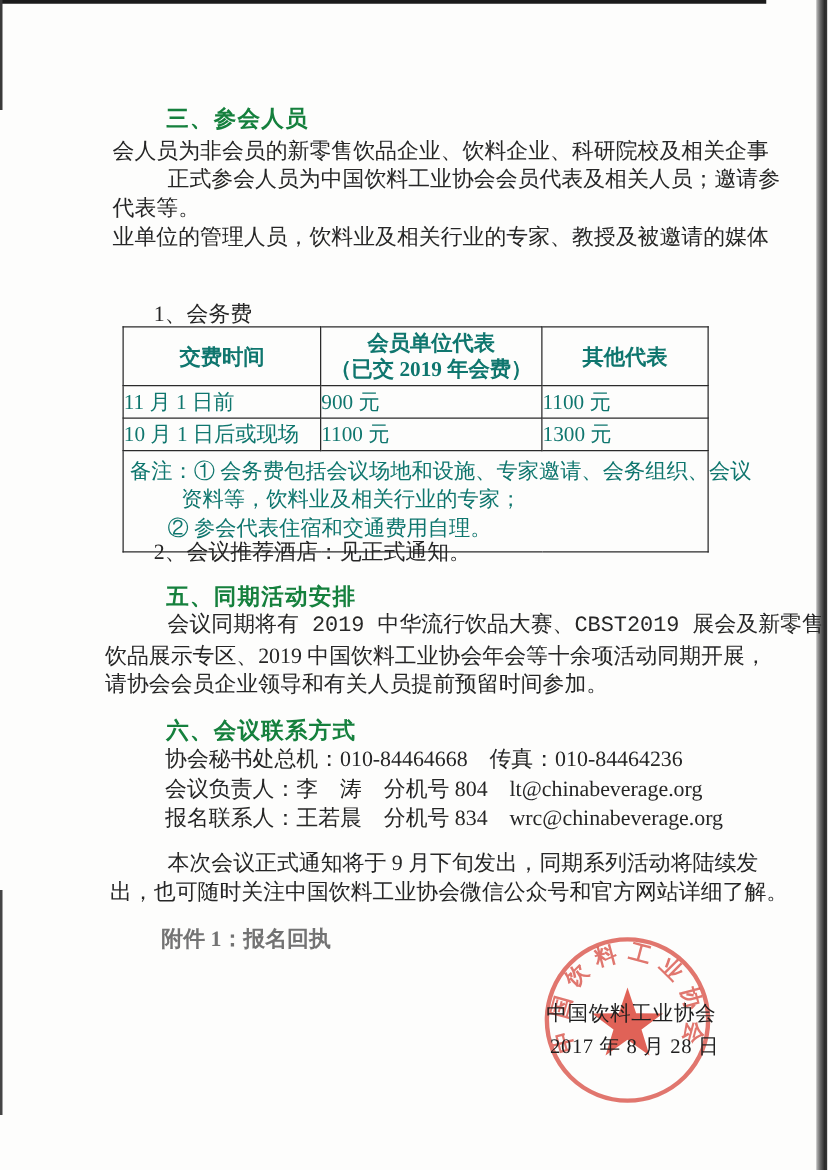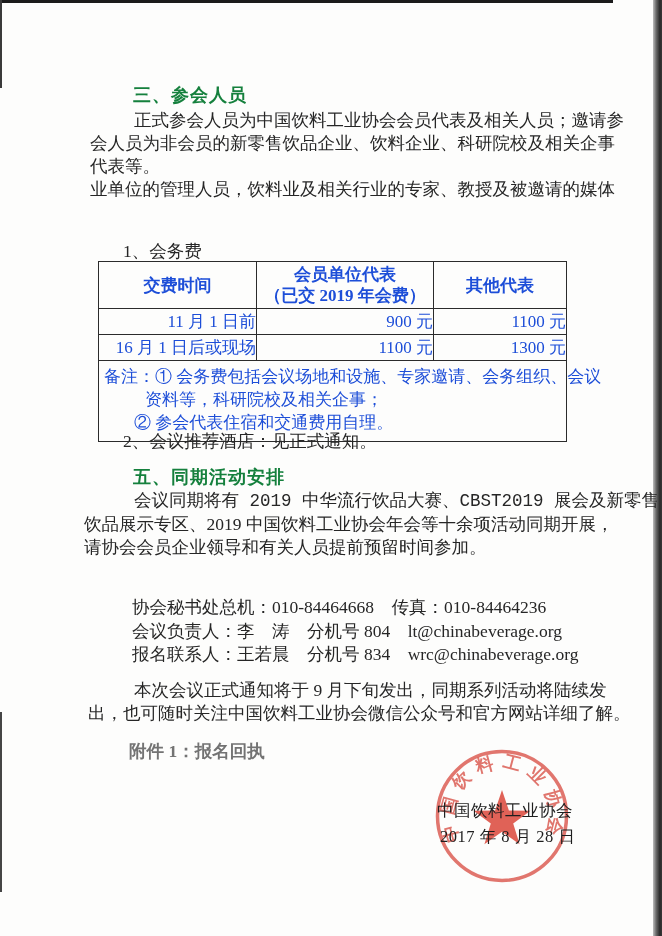--- a/index.html
+++ b/index.html
@@ -18,24 +18,24 @@
 
   .abs{position:absolute;}
   .heading{font-size:18px;font-weight:bold;line-height:22px;letter-spacing:1px;color:#15803d;}
   .body-line{font-size:17.5px;line-height:23px;white-space:nowrap;}
   .para .body-line.indent{padding-left:44px;}
   .subitem{font-size:17.5px;line-height:22px;white-space:nowrap;}
   .contact-line{font-size:17.5px;line-height:23.5px;white-space:nowrap;}
   .attach{font-size:17.5px;font-weight:bold;line-height:23px;white-space:nowrap;color:#737373;}
 
   
-  table.fee{border-collapse:collapse;table-layout:fixed;width:468px;color:#1d4ed8;}
+  table.fee{border-collapse:collapse;table-layout:fixed;width:468px;color:#0f766e;}
   table.fee,table.fee td,table.fee th{border:1.5px solid #2b2b2b;}
   table.fee th{font-size:17px;font-weight:bold;line-height:21px;padding:2px 0;}
-  table.fee td.val{font-size:17px;text-align:right;height:25px;padding:0;}
+  table.fee td.val{font-size:17px;text-align:left;height:25px;padding:0;}
   table.fee .hrow{height:46px;}
   td.note-cell{vertical-align:top;padding:4px 4px 6px 5px;}
   .note-line{font-size:17px;line-height:23px;white-space:nowrap;}
   .note-line.n2{margin-left:41px;}
   .note-line.n3{margin-left:30px;}
 
   
   .seal-svg{position:absolute;left:429px;top:744px;z-index:1;}
   .seal-overlay{position:absolute;z-index:2;font-size:16.5px;color:#1e1e1e;white-space:nowrap;letter-spacing:0.5px;}
   .seal-org{left:437px;top:800px;}
@@ -46,22 +46,22 @@
 
 <div class="page">
 
   <div class="edge-top"></div>
   <div class="edge-right"></div>
   <div class="edge-left-top"></div>
   <div class="edge-left-bottom"></div>
 
   <div class="abs heading" style="left:133px;top:84px;">三、参会人员</div>
   <div class="abs para" style="left:90px;top:109px;">
+    <div class="body-line">会人员为非会员的新零售饮品企业、饮料企业、科研院校及相关企事</div>
     <div class="body-line indent">正式参会人员为中国饮料工业协会会员代表及相关人员；邀请参</div>
-    <div class="body-line">会人员为非会员的新零售饮品企业、饮料企业、科研院校及相关企事</div>
     <div class="body-line">代表等。</div>
     <div class="body-line">业单位的管理人员，饮料业及相关行业的专家、教授及被邀请的媒体</div>
   </div>
 
   <div class="abs subitem" style="left:123px;top:240px;">1、会务费</div>
 
   <table class="fee abs" style="left:98px;top:261px;">
     <colgroup>
         <col style="width:158px">
         <col style="width:177px">
@@ -75,43 +75,44 @@
         <div>（已交 2019 年会费）</div>
       </th>
       <th>其他代表</th>
     </tr>
     <tr>
       <td class="val">11 月 1 日前</td>
       <td class="val">900 元</td>
       <td class="val">1100 元</td>
     </tr>
     <tr>
-      <td class="val">16 月 1 日后或现场</td>
+      <td class="val">10 月 1 日后或现场</td>
       <td class="val">1100 元</td>
       <td class="val">1300 元</td>
     </tr>
     <tr>
       <td class="note-cell" colspan="3" style="height:70px;">
         <div class="note-line">备注：① 会务费包括会议场地和设施、专家邀请、会务组织、会议</div>
-        <div class="note-line n2">资料等，科研院校及相关企事；</div>
+        <div class="note-line n2">资料等，饮料业及相关行业的专家；</div>
         <div class="note-line n3">② 参会代表住宿和交通费用自理。</div>
       </td>
     </tr>
   </tbody>
     </table>
 
   <div class="abs subitem" style="left:123px;top:430px;">2、会议推荐酒店：见正式通知。</div>
 
   <div class="abs heading" style="left:133px;top:466px;">五、同期活动安排</div>
   <div class="abs para" style="left:84px;top:490px;">
     <div class="body-line" style="padding-left:50px;font-family:Liberation Mono, monospace;">会议同期将有 2019 中华流行饮品大赛、CBST2019 展会及新零售</div>
     <div class="body-line">饮品展示专区、2019 中国饮料工业协会年会等十余项活动同期开展，</div>
     <div class="body-line">请协会会员企业领导和有关人员提前预留时间参加。</div>
   </div>
 
+  <div class="abs heading" style="left:133px;top:573px;">六、会议联系方式</div>
   <div class="abs" style="left:132px;top:596px;">
     <div class="contact-line">协会秘书处总机：010-84464668　传真：010-84464236</div>
     <div class="contact-line">会议负责人：李　涛　分机号 804　lt@chinabeverage.org</div>
     <div class="contact-line">报名联系人：王若晨　分机号 834　wrc@chinabeverage.org</div>
   </div>
 
   <div class="abs para" style="left:88px;top:679px;">
     <div class="body-line" style="padding-left:46px;">本次会议正式通知将于 9 月下旬发出，同期系列活动将陆续发</div>
     <div class="body-line">出，也可随时关注中国饮料工业协会微信公众号和官方网站详细了解。</div>
   </div>

